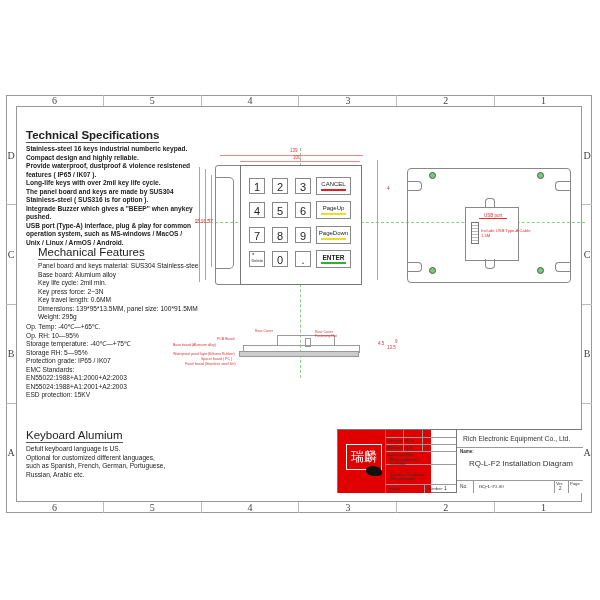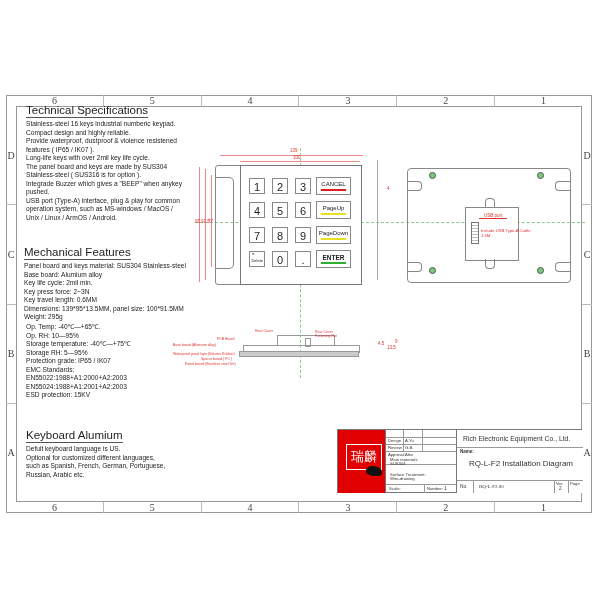--- a/index.html
+++ b/index.html
@@ -57,39 +57,39 @@
   <div>A</div>
 </div>
 
 <div class="zone-col" style="left:582px;">
   <div>D</div>
   <div>C</div>
   <div>B</div>
   <div>A</div>
 </div>
 
-<div class="abs" style="left:26px;top:100px;width:175px;">
+<div class="abs" style="left:26px;top:125px;width:175px;font-weight:bold;">
   <div class="sec-title">Technical Specifications</div>
   <div class="sec-body" style="margin-top:2px;">
     <div>Stainless-steel 16 keys industrial numberic keypad.</div>
     <div>Compact design and highly reliable.</div>
     <div>Provide waterproof, dustproof &amp; violence resistened</div>
     <div>features ( IP65 / IK07 ).</div>
     <div>Long-life keys with over 2mil key life cycle.</div>
     <div>The panel board and keys are made by SUS304</div>
     <div>Stainless-steel ( SUS316 is for option ).</div>
     <div>Integrade Buzzer which gives a "BEEP" when anykey</div>
     <div>pushed.</div>
     <div>USB port (Type-A) interface, plug &amp; play for common</div>
     <div>operation system, such as MS-windows / MacOS /</div>
     <div>Unix / Linux / ArmOS / Android.</div>
   </div>
 </div>
 
-<div class="abs" style="left:24px;top:242px;width:175px;">
+<div class="abs" style="left:38px;top:242px;width:175px;">
   <div class="sec-title">Mechanical Features</div>
   <div class="sec-body" style="margin-top:2px;">
     <div>Panel board and keys material: SUS304 Stainless-steel</div>
     <div>Base board: Alumium alloy</div>
     <div>Key life cycle: 2mil min.</div>
     <div>Key press force: 2~3N</div>
     <div>Key travel length: 0.6MM</div>
     <div>Dimensions: 139*95*13.5MM, panel size: 100*91.5MM</div>
     <div>Weight: 295g</div>
   </div>
@@ -213,21 +213,21 @@
   <div class="abs red-lbl" style="left:8px;top:27px;">Waterproof proof layer(Silicone Rubber)</div>
   <div class="abs red-lbl" style="left:36px;top:32px;">Spacer board ( PC )</div>
   <div class="abs red-lbl" style="left:20px;top:37px;">Panel board (Stainless steel 3m)</div>
   <div class="abs dim" style="left:213px;top:16px;">4.5</div>
   <div class="abs dim" style="left:222px;top:20px;">13.5</div>
   <div class="abs dim" style="left:230px;top:14px;">9</div>
 </div>
 
 <div class="abs tb" style="left:337px;top:429px;width:245px;height:64px;">
 
-  <div class="abs" style="left:0;top:0;width:47px;height:63px;background:#e00000;">
+  <div class="abs" style="left:0;top:0;width:47px;height:63px;background:#e00000;padding-left:46px;">
     <div class="abs" style="left:8px;top:14px;width:34px;height:24px;border:1px solid #fff;color:#fff;font-family:'DejaVu Serif',serif;font-size:13px;line-height:24px;text-align:center;">瑞麟</div>
     <div class="abs" style="left:28px;top:36px;width:16px;height:10px;background:#111;border-radius:40% 60% 30% 50%;"></div>
   </div>
 
   <div class="abs" style="left:47px;top:0;width:98px;height:63px;border-left:1px solid #777;">
     <div class="abs" style="left:0;top:7px;width:98px;border-top:1px solid #999;"></div>
     <div class="abs" style="left:0;top:14px;width:98px;border-top:1px solid #999;"></div>
     <div class="abs" style="left:0;top:21px;width:98px;border-top:1px solid #999;"></div>
     <div class="abs" style="left:0;top:34px;width:98px;border-top:1px solid #999;"></div>
     <div class="abs" style="left:0;top:54px;width:98px;border-top:1px solid #999;"></div>

